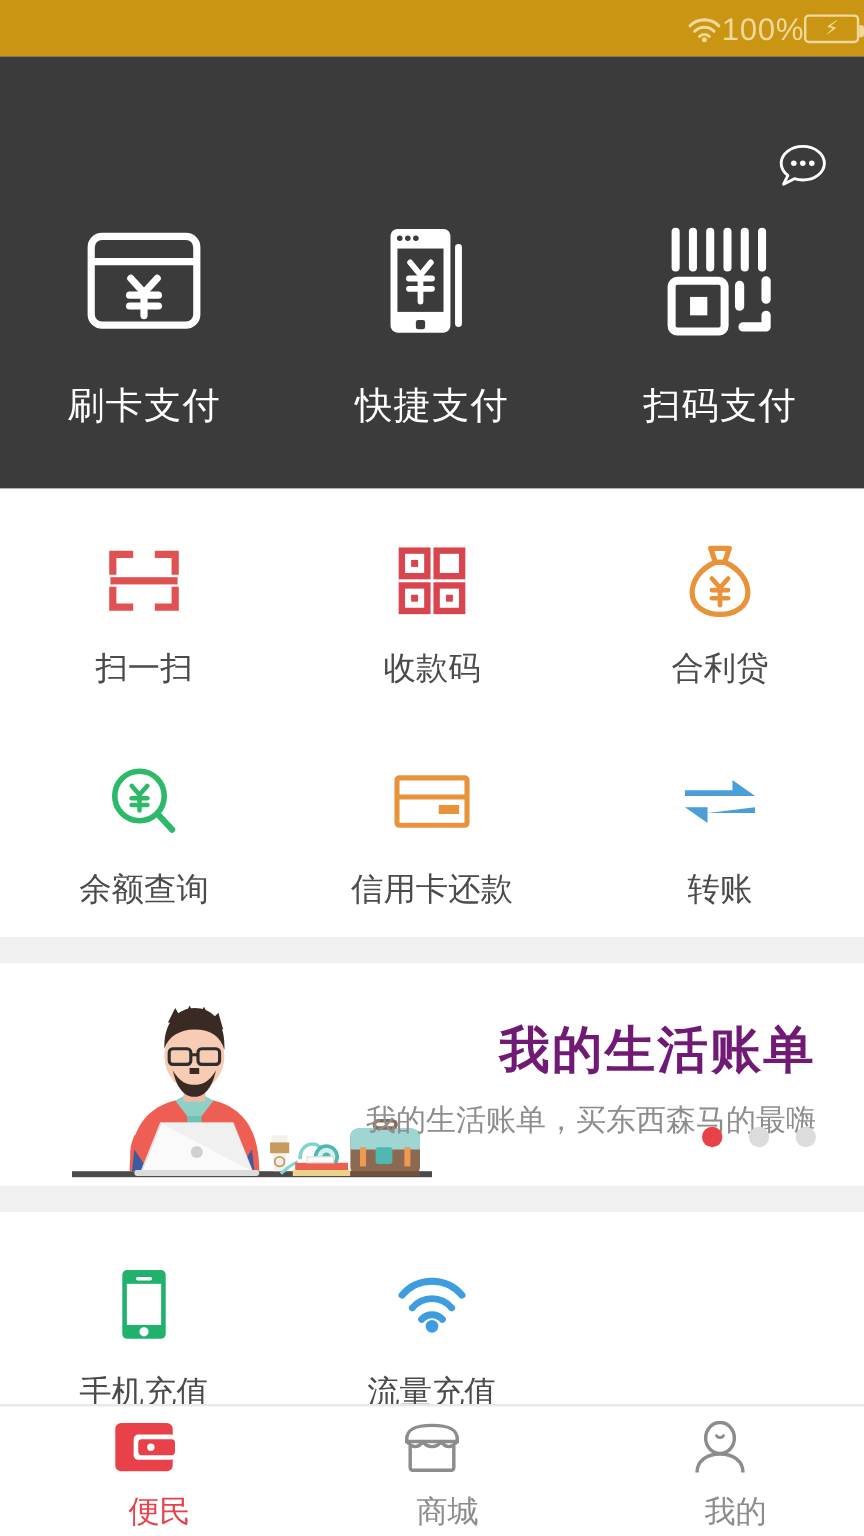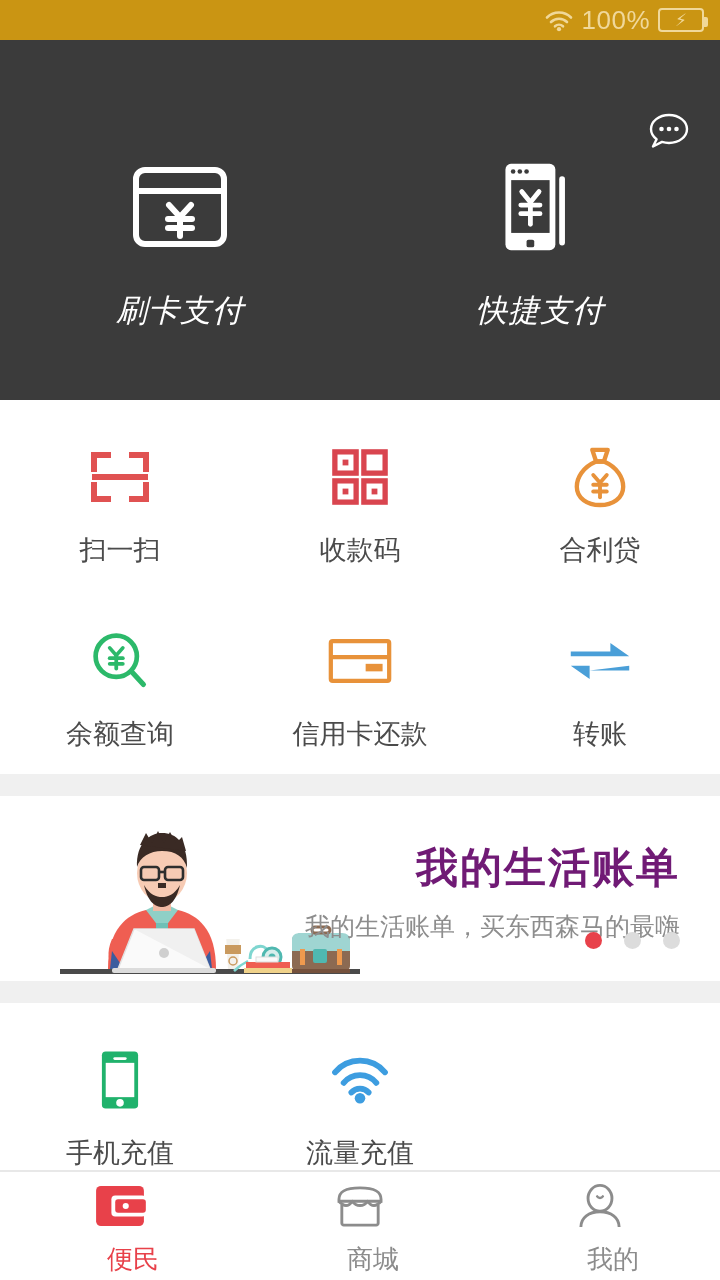--- a/index.html
+++ b/index.html
@@ -5,22 +5,22 @@
   * { margin:0; padding:0; box-sizing:border-box; }
   html, body {
     width:720px; height:1280px;
     font-family:"Liberation Sans","DejaVu Sans",sans-serif;
     background:#ffffff; overflow:hidden;
   }
   #app { position:relative; width:720px; height:1280px; background:#fff; }
 
   
   .statusbar{
-    height:40px; background:#ca9513; display:flex; align-items:center;
-    justify-content:flex-end; padding-right:16px; gap:8px;
+    height:47px; background:#ca9513; display:flex; align-items:center;
+    justify-content:flex-end; padding-right:4px; 
   }
   .sb-wifi{ width:30px; height:24px; position:relative; }
   .sb-pct{ color:#f0d89a; font-size:26px; letter-spacing:.5px; line-height:1; }
   .sb-batt{
     width:46px; height:24px; border:2px solid #f0d89a; border-radius:4px;
     position:relative; display:flex; align-items:center; justify-content:center;
   }
   .sb-batt:after{
     content:""; position:absolute; right:-6px; top:7px; width:4px; height:10px;
     background:#f0d89a; border-radius:0 2px 2px 0;
@@ -28,22 +28,22 @@
   .bolt{ color:#f0d89a; font-size:17px; line-height:1; }
 
   
   .header{
     height:360px; background:#3b3b3b; position:relative;
   }
   .chat-btn{
     position:absolute; right:28px; top:68px; width:46px; height:46px; cursor:pointer;
   }
   .pay-row{
-    position:absolute; left:0; top:112px; width:100%;
-    display:flex; justify-content:space-around; align-items:flex-start;font-style:italic;
+    position:absolute; left:0; top:132px; width:100%;
+    display:flex; justify-content:space-around; align-items:flex-start;
   }
   .pay-item{ width:200px; text-align:center; cursor:pointer; }
   .pay-ico{ height:110px; display:flex; align-items:center; justify-content:center; }
   .pay-label{
     color:#ffffff; font-size:31px; margin-top:28px; letter-spacing:1px;
     font-family:"DejaVu Sans","Liberation Sans",sans-serif;
   }
 
   
   .grid-sec{ background:#fff; padding-top:6px;border-radius:17px; }
@@ -166,20 +166,40 @@
               <line x1="49" y1="34" x2="40" y2="45"></line>
               <line x1="30" y1="48" x2="50" y2="48"></line>
               <line x1="30" y1="57" x2="50" y2="57"></line>
               <line x1="40" y1="45" x2="40" y2="68"></line>
             </g>
           </svg>
         </div>
         <div class="pay-label">快捷支付</div>
       </div>
 
+      <div class="pay-item">
+        <div class="pay-ico">
+          <svg viewBox="0 0 100 100" width="96" height="96">
+            <g fill="#fff">
+              <rect x="8" y="4" width="7" height="38" rx="3.5"></rect>
+              <rect x="23" y="4" width="7" height="38" rx="3.5"></rect>
+              <rect x="38" y="4" width="7" height="38" rx="3.5"></rect>
+              <rect x="53" y="4" width="7" height="38" rx="3.5"></rect>
+              <rect x="68" y="4" width="7" height="38" rx="3.5"></rect>
+              <rect x="83" y="4" width="7" height="38" rx="3.5"></rect>
+            </g>
+            <rect x="8" y="50" width="46" height="44" rx="5" fill="none" stroke="#fff" stroke-width="7"></rect>
+            <rect x="24" y="64" width="15" height="16" fill="#fff"></rect>
+            <rect x="63" y="50" width="8" height="26" rx="4" fill="#fff"></rect>
+            <path d="M90 50 L90 66" stroke="#fff" stroke-width="8" stroke-linecap="round"></path>
+            <path d="M90 80 L90 90 L70 90" fill="none" stroke="#fff" stroke-width="8" stroke-linecap="round" stroke-linejoin="round"></path>
+          </svg>
+        </div>
+        <div class="pay-label">扫码支付</div>
+      </div>
 
     </div>
   </div>
 
   <div class="grid-sec">
 
     <div class="grid-row">
 
       <div class="cell">
         <div class="cell-ico">

